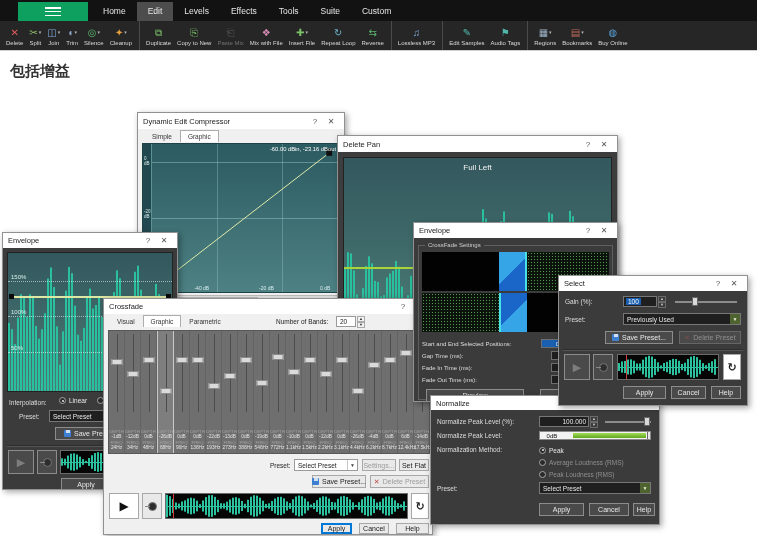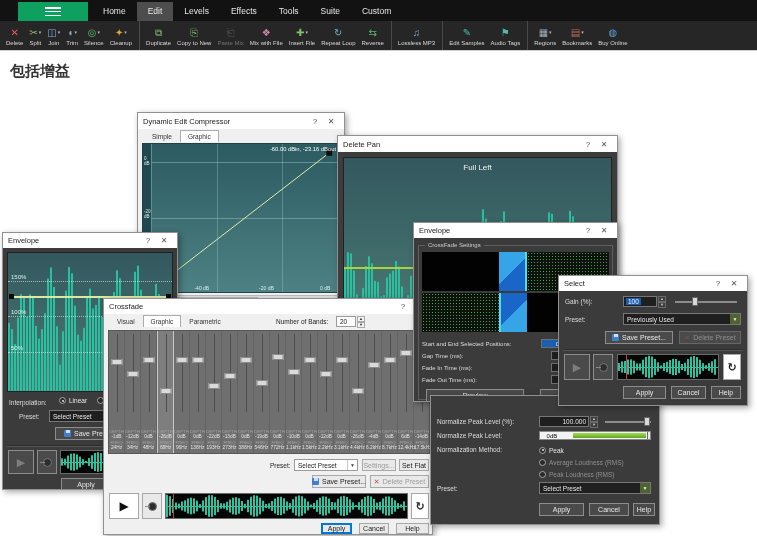--- a/index.html
+++ b/index.html
@@ -1076,20 +1076,24 @@
     </div>
     <div class="dbtn" style="left:12px;top:166px;width:98px;height:13px;">
         <span>Preview</span>
       </div>
     <div class="dbtn" style="left:126px;top:166px;width:70px;height:13px;">
         <span>Apply</span>
       </div>
   </div>
 
   <div class="dlg" style="left:430px;top:395px;width:230px;height:130px;">
+    <div class="tbar" style="height:14px;">
+      <span>Normalize</span>
+        <span class="sp"></span>
+    </div>
     <div class="dlabel" style="left:6px;top:22px;">Normalize Peak Level (%):</div>
     <div class="dinput" style="left:108px;top:20px;width:50px;height:11px;justify-content:flex-end;">
         <span>100.000</span>
       </div>
     <div class="spin" style="left:159px;top:20px;height:11px;">
         <span>▲</span>
         <span>▼</span>
       </div>
     <div class="dslider" style="left:174px;top:20px;width:46px;">
         <span class="tr"></span>

